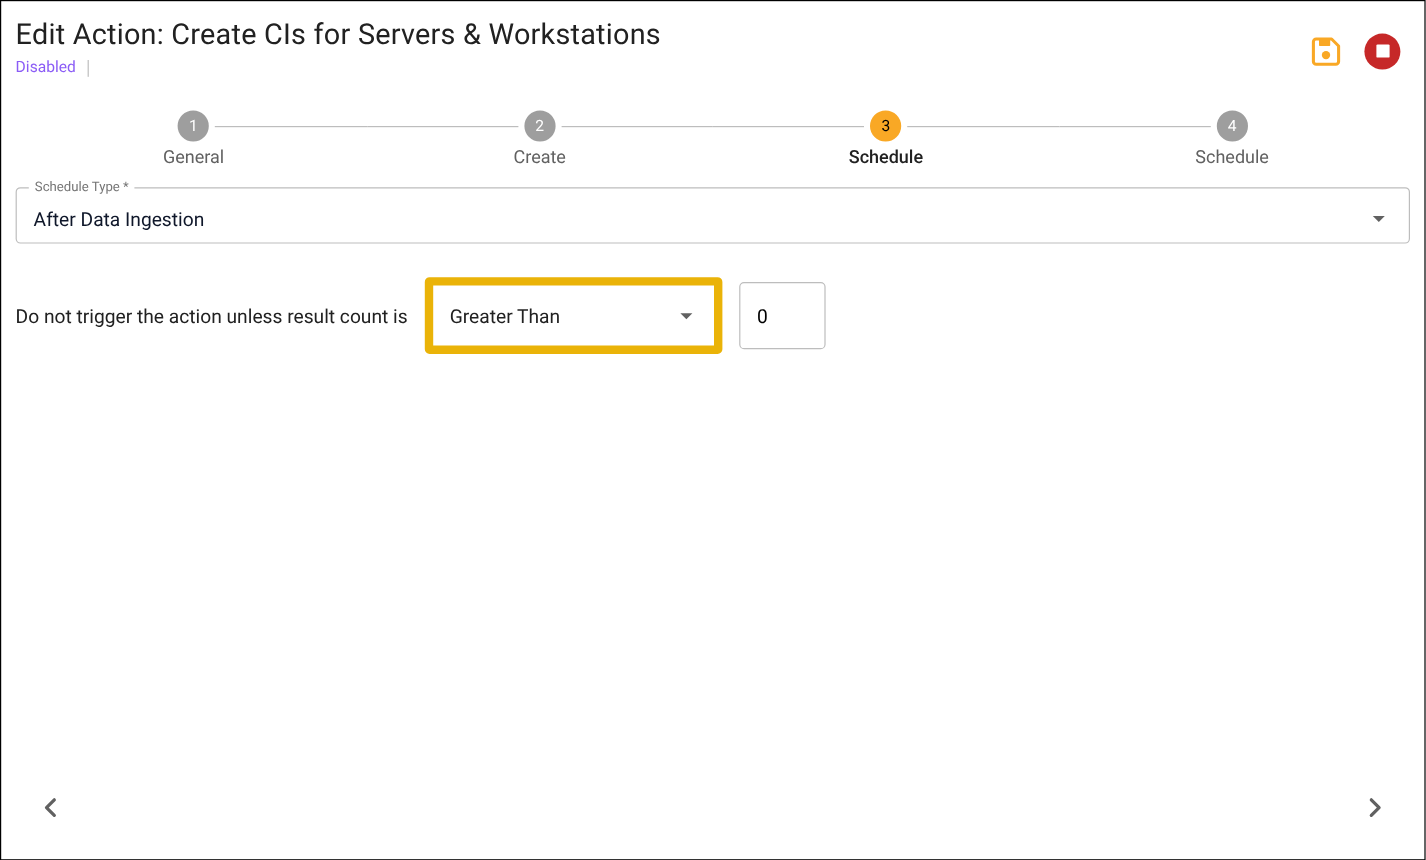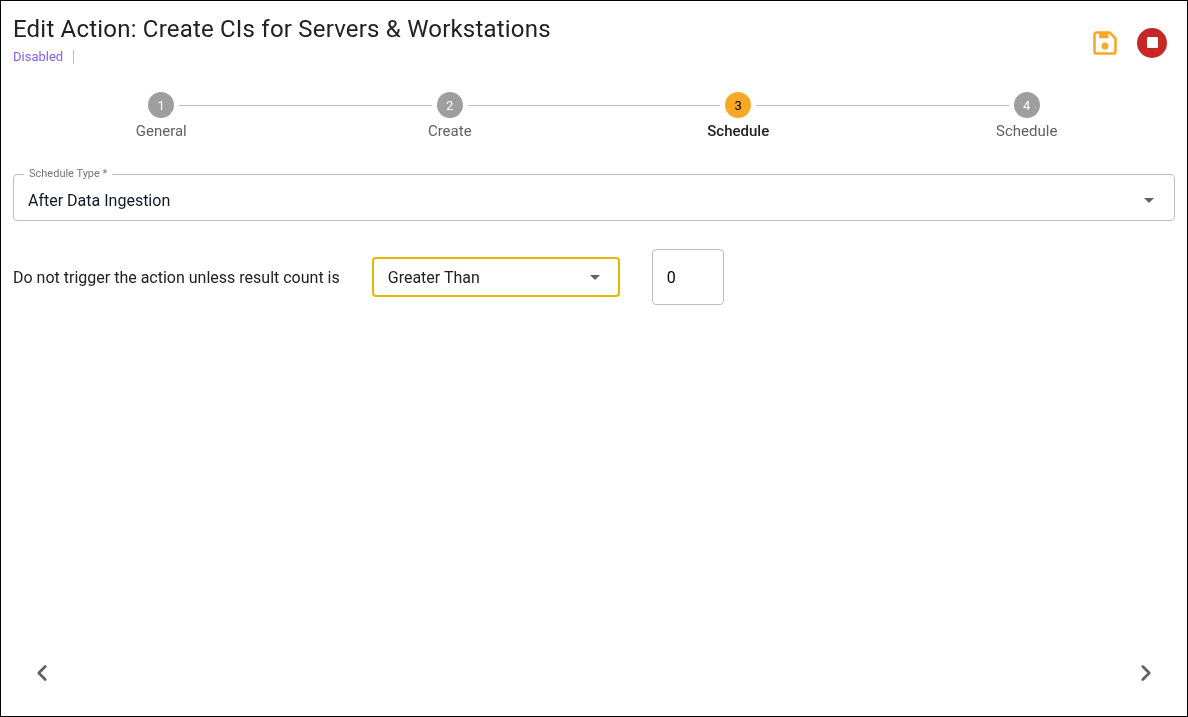--- a/index.html
+++ b/index.html
@@ -101,21 +101,21 @@
     position: absolute;
     top: 13px;
     height: 1px;
     background: #bdbdbd;
     z-index: 1;
   }
   .step-line.right { left: calc(50% + 18px); right: 0; }
   .step-line.left { right: calc(50% + 18px); left: 0; }
 
   
-  .form-area { margin-top: 34px; flex: 1; }
+  .form-area { margin-top: 16px; flex: 1; }
   .field-outlined {
     position: relative;
     border: 1px solid #bdbdbd;
     border-radius: 4px;
     padding: 16px 14px 10px 14px;
     display: flex;
     align-items: center;
     justify-content: space-between;
     cursor: pointer;
   }
@@ -134,27 +134,27 @@
     border-left: 5px solid transparent;
     border-right: 5px solid transparent;
     border-top: 5px solid #616161;
     margin-right: 6px;
   }
 
   .trigger-row {
     margin-top: 28px;
     display: flex;
     align-items: center;
-    gap: 32px;
+    gap: 14px;
   }
   .trigger-label { font-size: 16px; color: #212121; }
   .select-box {
-    border: 2px solid #eab308;
+    border: 7px solid #eab308;
     border-radius: 4px;
-    height: 40px;
+    height: 64px;
     padding: 0 12px 0 14px;
     display: flex;
     align-items: center;
     justify-content: space-between;
     font-size: 16px;
     cursor: pointer;
     background: #fff;
   }
   .select-comparator { width: 248px; }
   .number-input {

